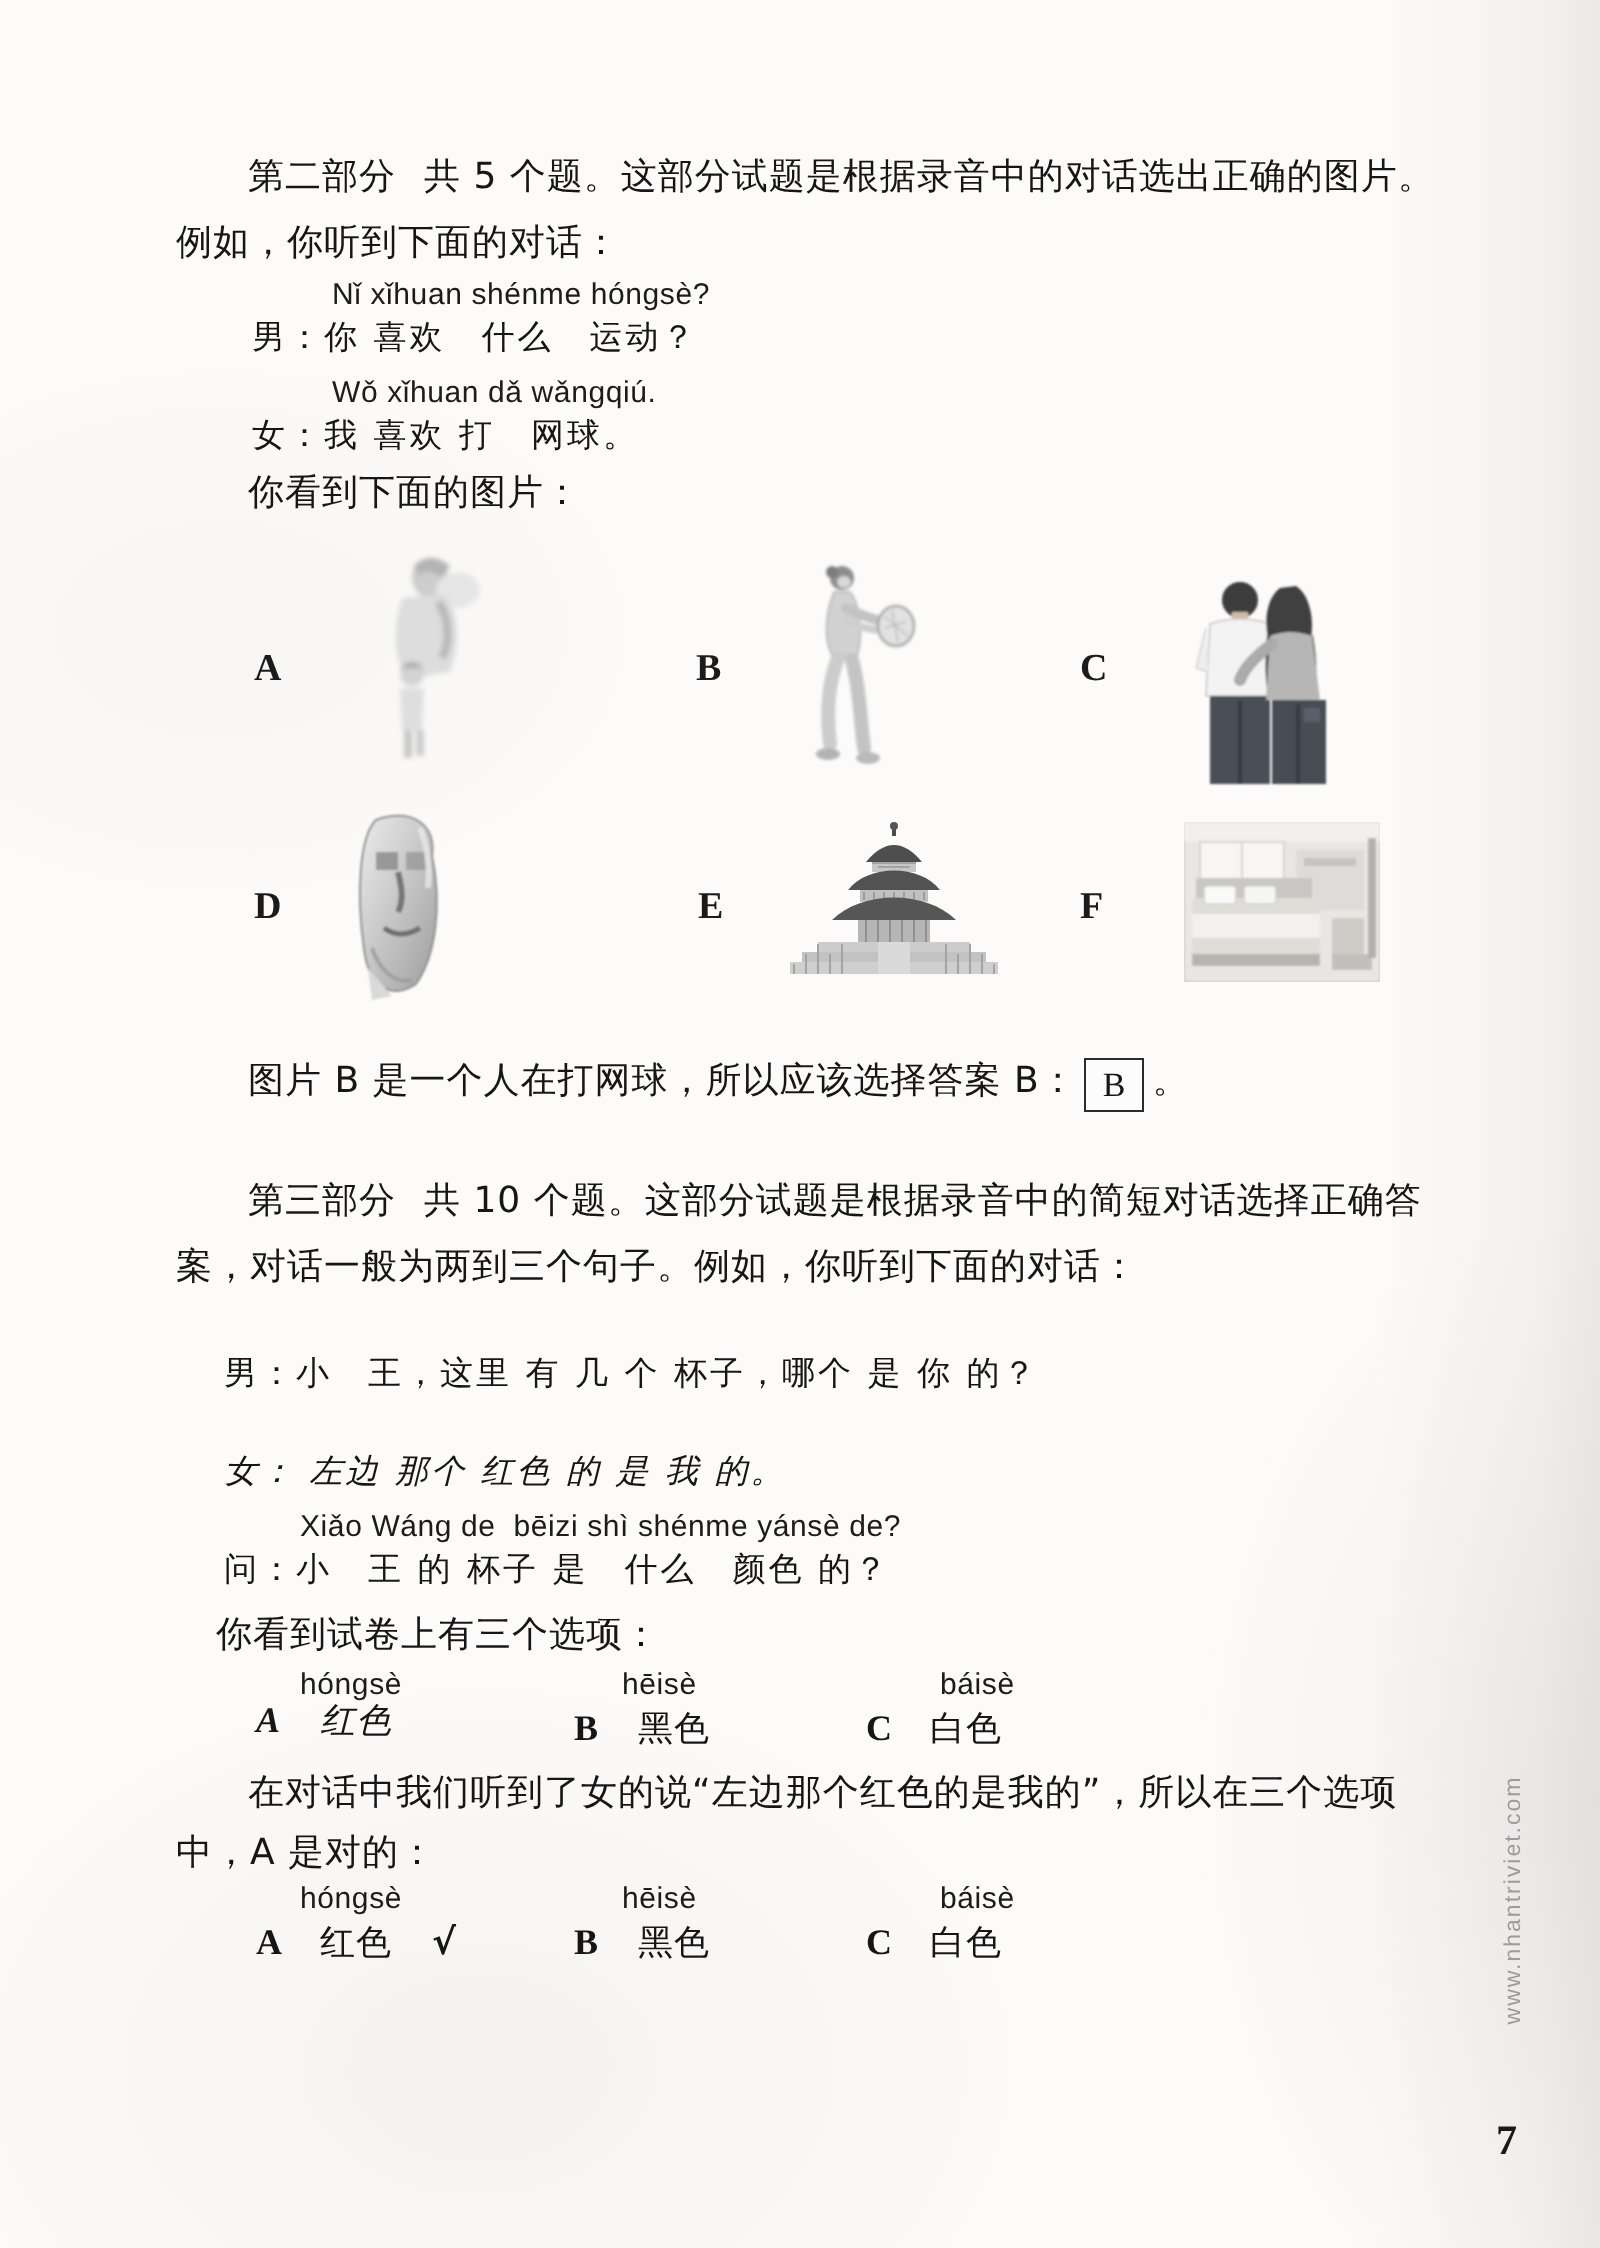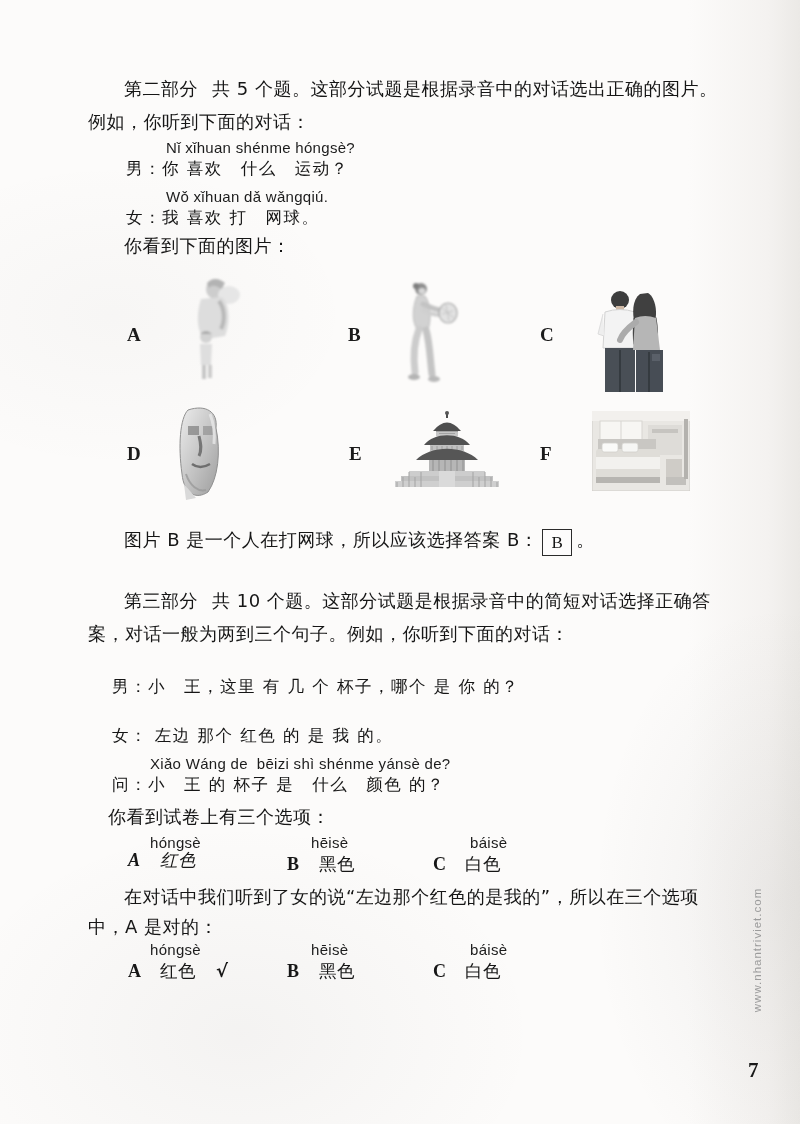--- a/index.html
+++ b/index.html
@@ -209,21 +209,21 @@
 
   <div class="abs para" style="left:88px;top:584px;">
     <div class="line indent">
       <span class="bold">第三部分</span><span class="hgap"></span><span>共 10 个题。这部分试题是根据录音中的简短对话选择正确答</span>
     </div>
     <div class="line">案，对话一般为两到三个句子。例如，你听到下面的对话：</div>
   </div>
 
   <div class="abs zh-dlg" style="left:112px;top:676px;"><span>男：</span><span>小　王，这里 有 几 个 杯子，哪个 是 你 的？</span></div>
 
-  <div class="abs zh-dlg" style="left:112px;top:725px;"><span>女：</span><span> 左边 那个 红色 的 是 我 的。</span></div>
+  <div class="abs zh-dlg" style="left:112px;top:725px;font-style:italic;"><span>女：</span><span> 左边 那个 红色 的 是 我 的。</span></div>
 
   <div class="abs py" style="left:150px;top:755px;">Xiǎo Wáng de  bēizi shì shénme yánsè de?</div>
   <div class="abs zh-dlg" style="left:112px;top:774px;"><span>问：</span><span>小　王 的 杯子 是　什么　颜色 的？</span></div>
 
   <div class="abs zh-line" style="left:108px;top:805px;">你看到试卷上有三个选项：</div>
 
   <div class="abs py" style="left:150px;top:834px;">hóngsè</div>
   <div class="abs py" style="left:311px;top:834px;">hēisè</div>
   <div class="abs py" style="left:470px;top:834px;">báisè</div>
   <div class="abs opt-line" style="left:128px;top:848px;font-style:italic;"><span class="opt-letter">A</span><span>红色</span></div>

